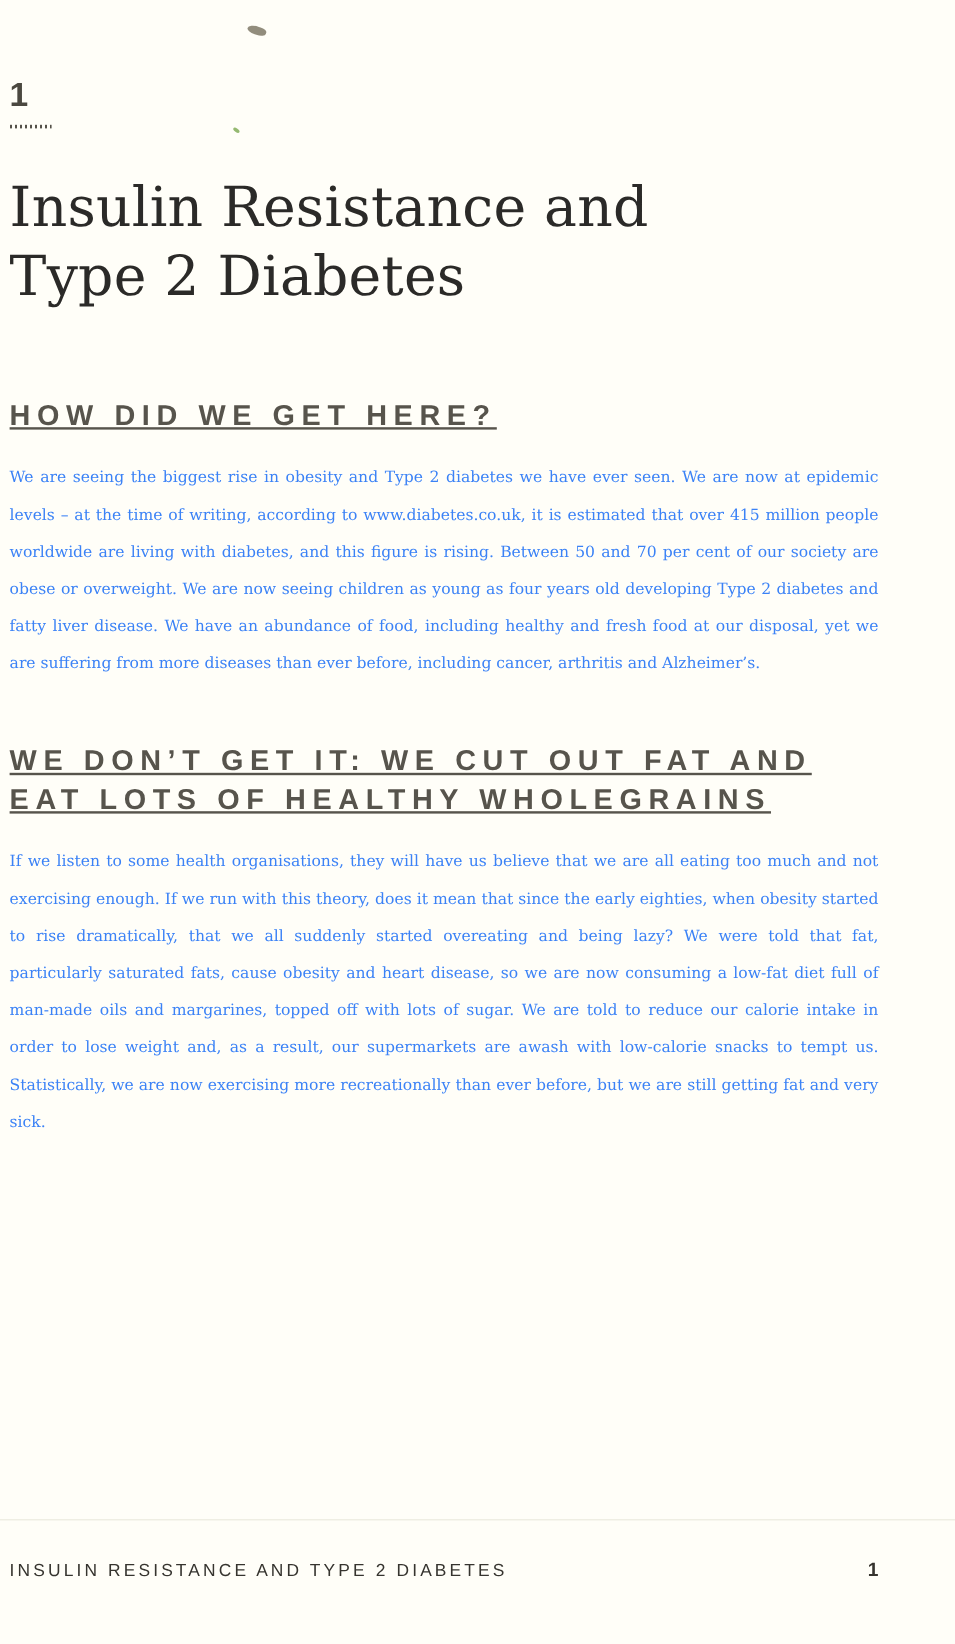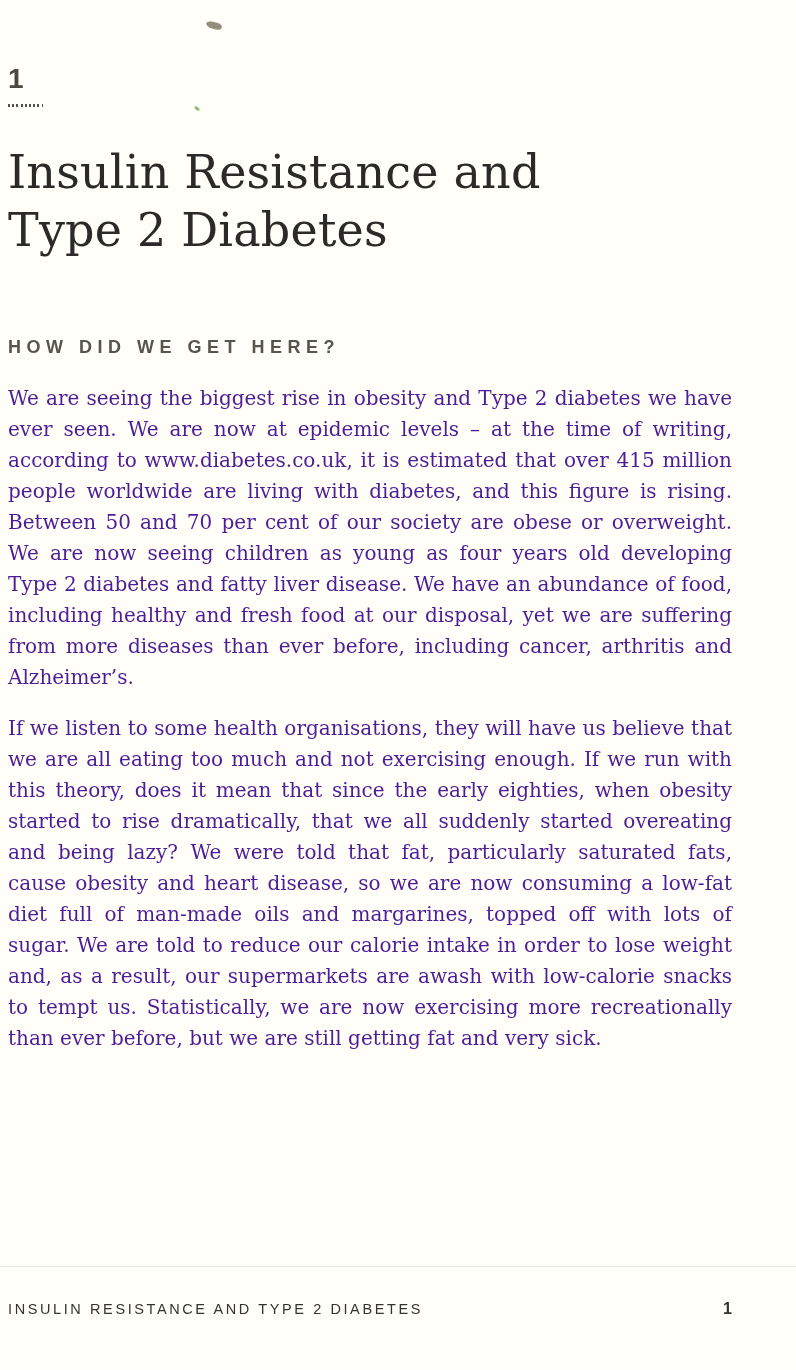--- a/index.html
+++ b/index.html
@@ -54,33 +54,34 @@
     font-weight: normal;
     font-size: 46px;
     line-height: 58px;
     letter-spacing: 0.2px;
     color: #2b2a28;
   }
   .section-heading {
     margin: 0;
     font-family: "Liberation Sans", sans-serif;
     font-weight: bold;
-    font-size: 18px;
+    font-size: 24px;
     line-height: 32px;
     letter-spacing: 5.5px;
     color: #57544c;
+    text-decoration: underline;
   }
   .sec-1 .section-heading { margin-top: 72px; }
   .sec-2 .section-heading { margin-top: 50px; }
   p.body-par {
     margin: 20px 0 0 0;
-    font-size: 20px;
+    font-size: 13px;
     line-height: 31px;
     text-align: justify;
-    color: #4c1d95;
+    color: #3b82f6;
   }
   p.body-par.indent {
     margin-top: 0;
     text-indent: 20px;
   }
   .footer-rule {
     position: absolute;
     left: 0; right: 0;
     top: 1266px;
     height: 1px;
@@ -117,20 +118,21 @@
     <div class="dots"></div>
     <h1 class="title">Insulin Resistance and Type 2 Diabetes</h1>
   </header>
 
   <section class="sec-1">
     <h2 class="section-heading">HOW DID WE GET HERE?</h2>
     <p class="body-par">We are seeing the biggest rise in obesity and Type 2 diabetes we have ever seen. We are now at epidemic levels – at the time of writing, according to www.diabetes.co.uk, it is estimated that over 415 million people worldwide are living with diabetes, and this figure is rising. Between 50 and 70 per cent of our society are obese or overweight. We are now seeing children as young as four years old developing Type 2 diabetes and fatty liver disease. We have an abundance of food, including healthy and fresh food at our disposal, yet we are suffering from more diseases than ever before, including cancer, arthritis and Alzheimer’s.</p>
   </section>
 
   <section class="sec-2">
+    <h2 class="section-heading">WE DON’T GET IT: WE CUT OUT FAT AND EAT LOTS OF HEALTHY WHOLEGRAINS</h2>
     <p class="body-par">If we listen to some health organisations, they will have us believe that we are all eating too much and not exercising enough. If we run with this theory, does it mean that since the early eighties, when obesity started to rise dramatically, that we all suddenly started overeating and being lazy? We were told that fat, particularly saturated fats, cause obesity and heart disease, so we are now consuming a low-fat diet full of man-made oils and margarines, topped off with lots of sugar. We are told to reduce our calorie intake in order to lose weight and, as a result, our supermarkets are awash with low-calorie snacks to tempt us. Statistically, we are now exercising more recreationally than ever before, but we are still getting fat and very sick.</p>
   </section>
 
   <div class="footer-rule"></div>
 
   <footer class="page-footer">
     <span>INSULIN RESISTANCE AND TYPE 2 DIABETES</span>
     <span class="pagenum">1</span>
   </footer>
 

